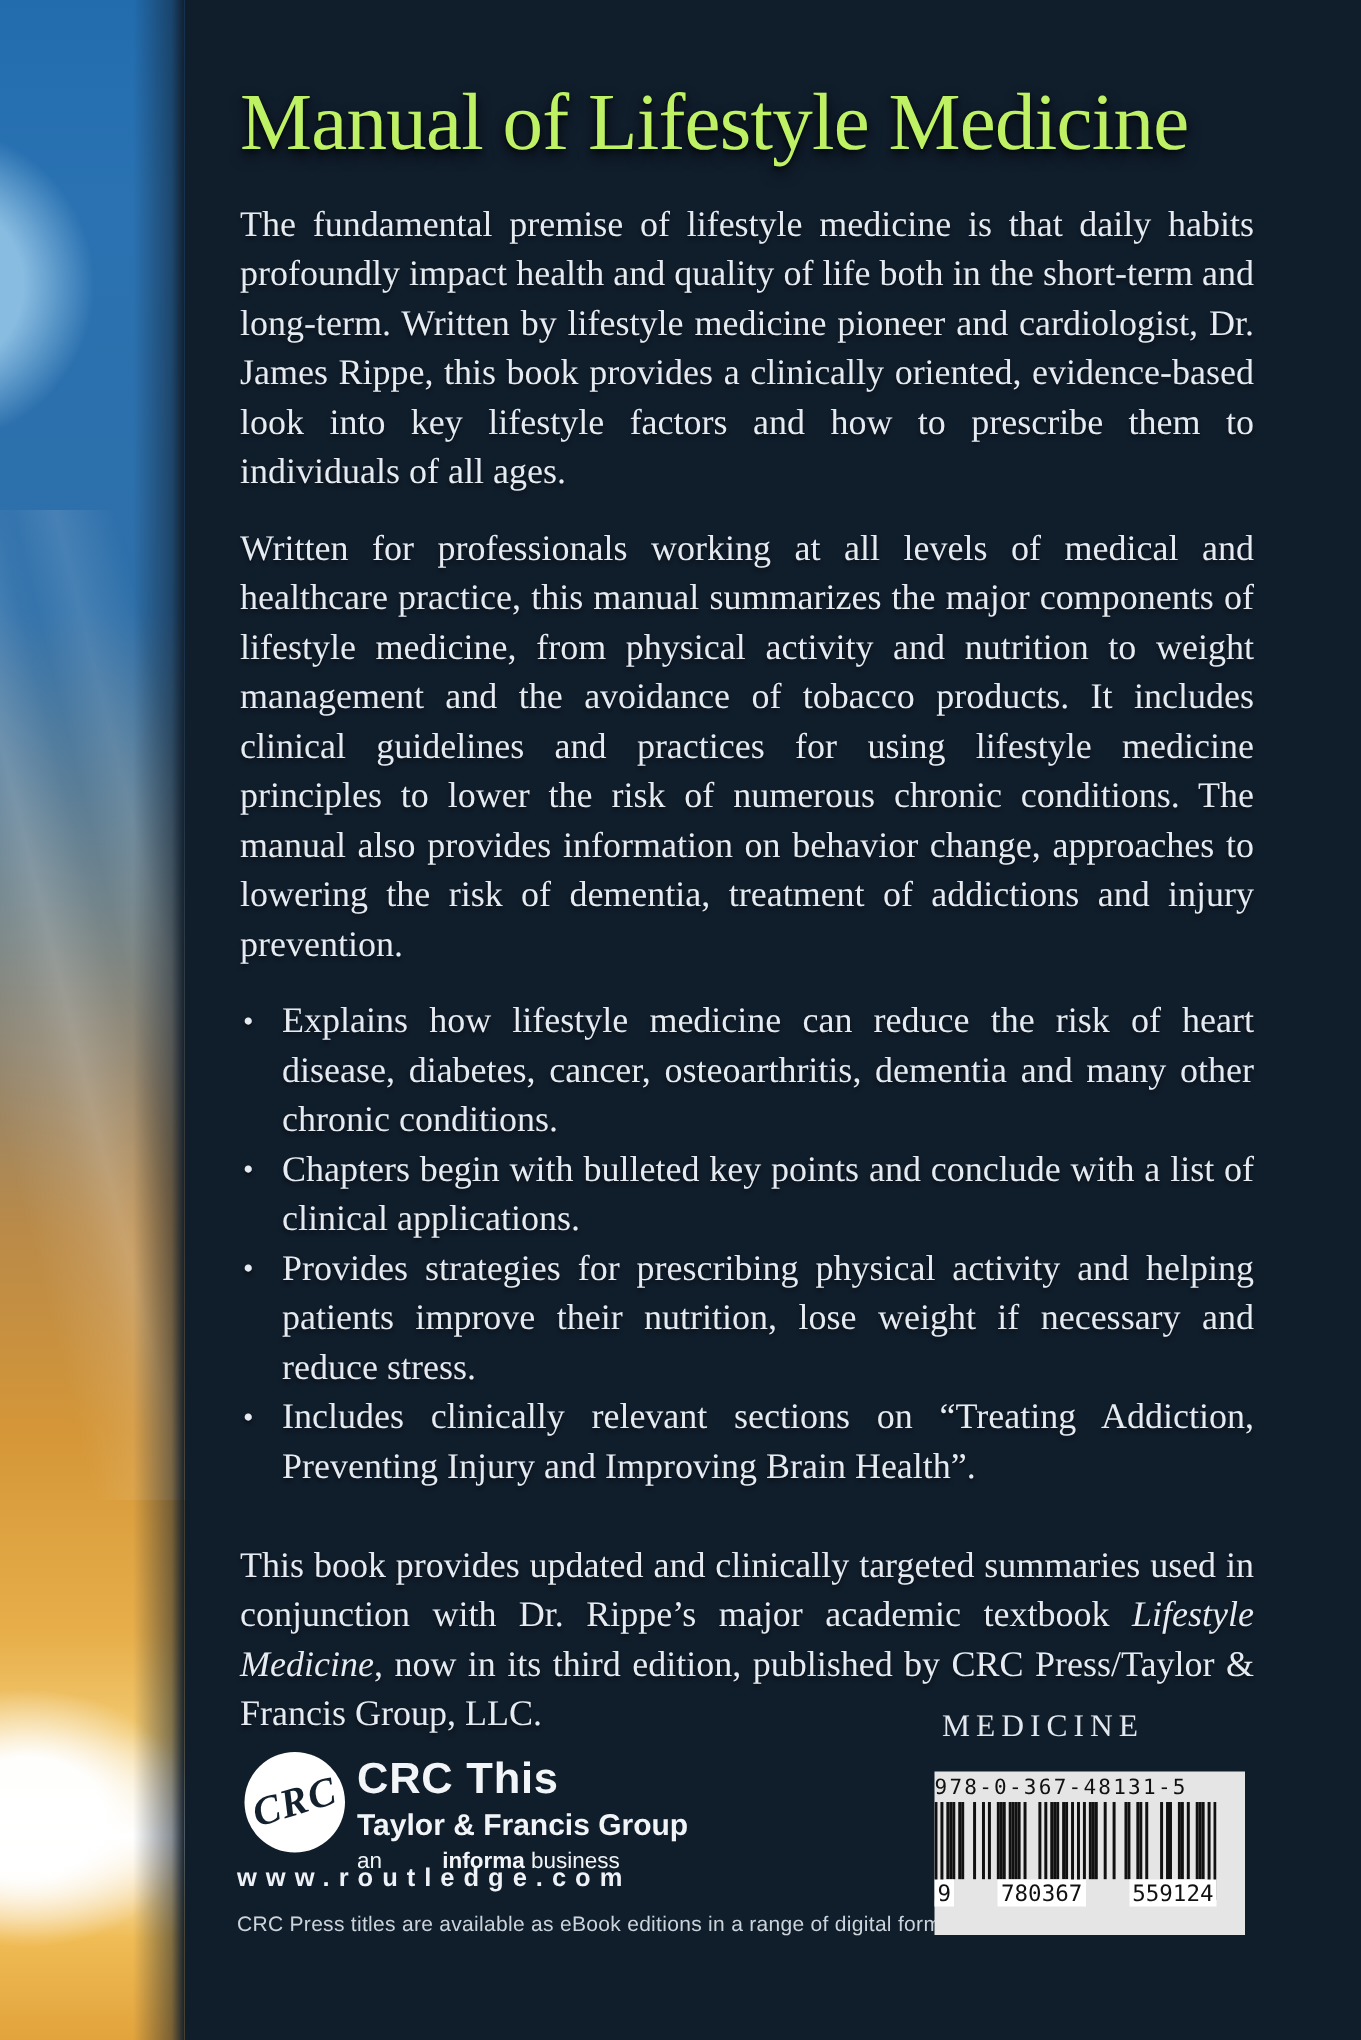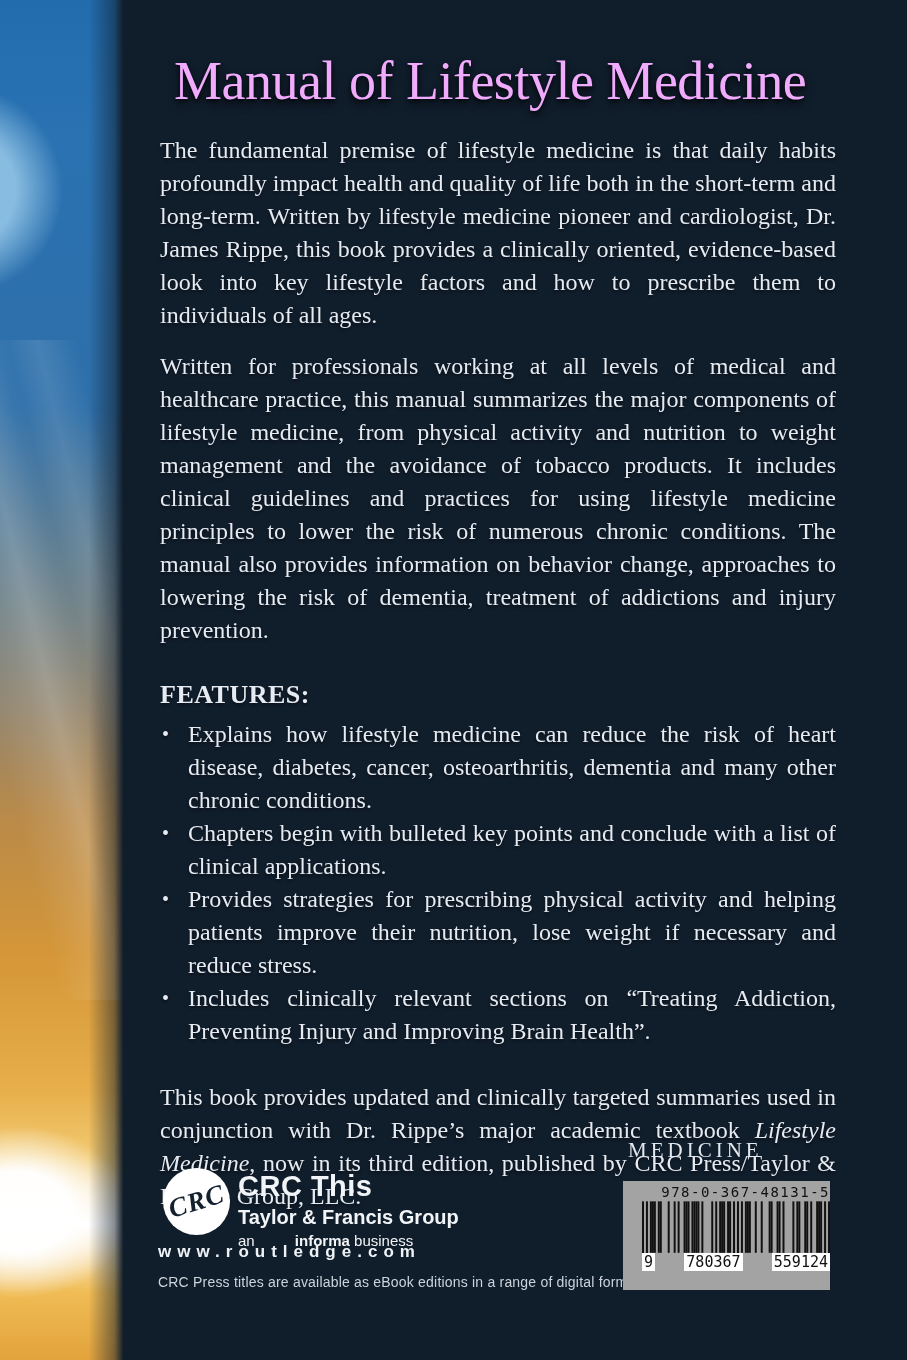--- a/index.html
+++ b/index.html
@@ -40,21 +40,21 @@
     background:linear-gradient(90deg, rgba(16,29,43,0) 72%, rgba(16,29,43,.5) 93%, rgba(16,29,43,.97) 100%);
   }
 
   
   .main{
     position:absolute;left:160px;top:50px;width:676px;
     color:#e6ebf1;
   }
   .title{
     font-size:54px;letter-spacing:-0.5px;white-space:nowrap;font-weight:normal;
-    margin:0 0 22px 14px;color:#f0abfc;
+    margin:0 0 22px 0;color:#bef264;
     text-shadow:0 5px 9px rgba(0,0,0,.7), 0 2px 3px rgba(0,0,0,.55);
   }
   .para{
     font-size:24px;line-height:33px;text-align:justify;margin:16px 0 18px 0;
     text-shadow:0 2px 3px rgba(0,0,0,.45);
   }
   .features-heading{
     font-size:26px;font-weight:bold;letter-spacing:.5px;margin:33px 0 8px 0;
     text-shadow:0 2px 3px rgba(0,0,0,.45);
   }
@@ -93,22 +93,22 @@
     font-family:"Liberation Sans", sans-serif;font-size:17px;letter-spacing:6px;font-weight:bold;
   }
   .ebook-note{
     position:absolute;left:158px;top:1274px;color:#ccd4dc;
     font-family:"Liberation Sans", sans-serif;font-size:14px;letter-spacing:.2px;
   }
 
   
   .barcode{
     position:absolute;left:623px;top:1181px;width:207px;height:109px;
-    background:#a3a3a3;color:#111;
-    display:flex;flex-direction:column;align-items:flex-end;
+    background:#e5e5e5;color:#111;
+    display:flex;flex-direction:column;align-items:flex-start;
     padding-top:3px;box-sizing:border-box;
   }
   .barcode .isbn-top{
     font-family:"DejaVu Sans Mono", monospace;
     font-size:14px;letter-spacing:1.5px;white-space:nowrap;
   }
   .barcode svg{display:block;margin-top:1px;}
   .barcode .digits{
     width:188px;display:flex;justify-content:space-between;
     font-family:"DejaVu Sans Mono", monospace;font-size:15px;
@@ -123,21 +123,20 @@
   <div class="strip-streaks"></div>
   <div class="strip-edge"></div>
 </div>
 
 <div class="main">
   <h1 class="title">Manual of Lifestyle Medicine</h1>
 
   <p class="para">The fundamental premise of lifestyle medicine is that daily habits profoundly impact health and quality of life both in the short-term and long-term. Written by lifestyle medicine pioneer and cardiologist, Dr. James Rippe, this book provides a clinically oriented, evidence-based look into key lifestyle factors and how to prescribe them to individuals of all ages.</p>
   <p class="para">Written for professionals working at all levels of medical and healthcare practice, this manual summarizes the major components of lifestyle medicine, from physical activity and nutrition to weight management and the avoidance of tobacco products. It includes clinical guidelines and practices for using lifestyle medicine principles to lower the risk of numerous chronic conditions. The manual also provides information on behavior change, approaches to lowering the risk of dementia, treatment of addictions and injury prevention.</p>
 
-  <div class="features-heading">FEATURES:</div>
   <ul class="features">
     <li>
       <span class="marker">•</span>
       <span>Explains how lifestyle medicine can reduce the risk of heart disease, diabetes, cancer, osteoarthritis, dementia and many other chronic conditions.</span>
     </li>
     <li>
       <span class="marker">•</span>
       <span>Chapters begin with bulleted key points and conclude with a list of clinical applications.</span>
     </li>
     <li>

